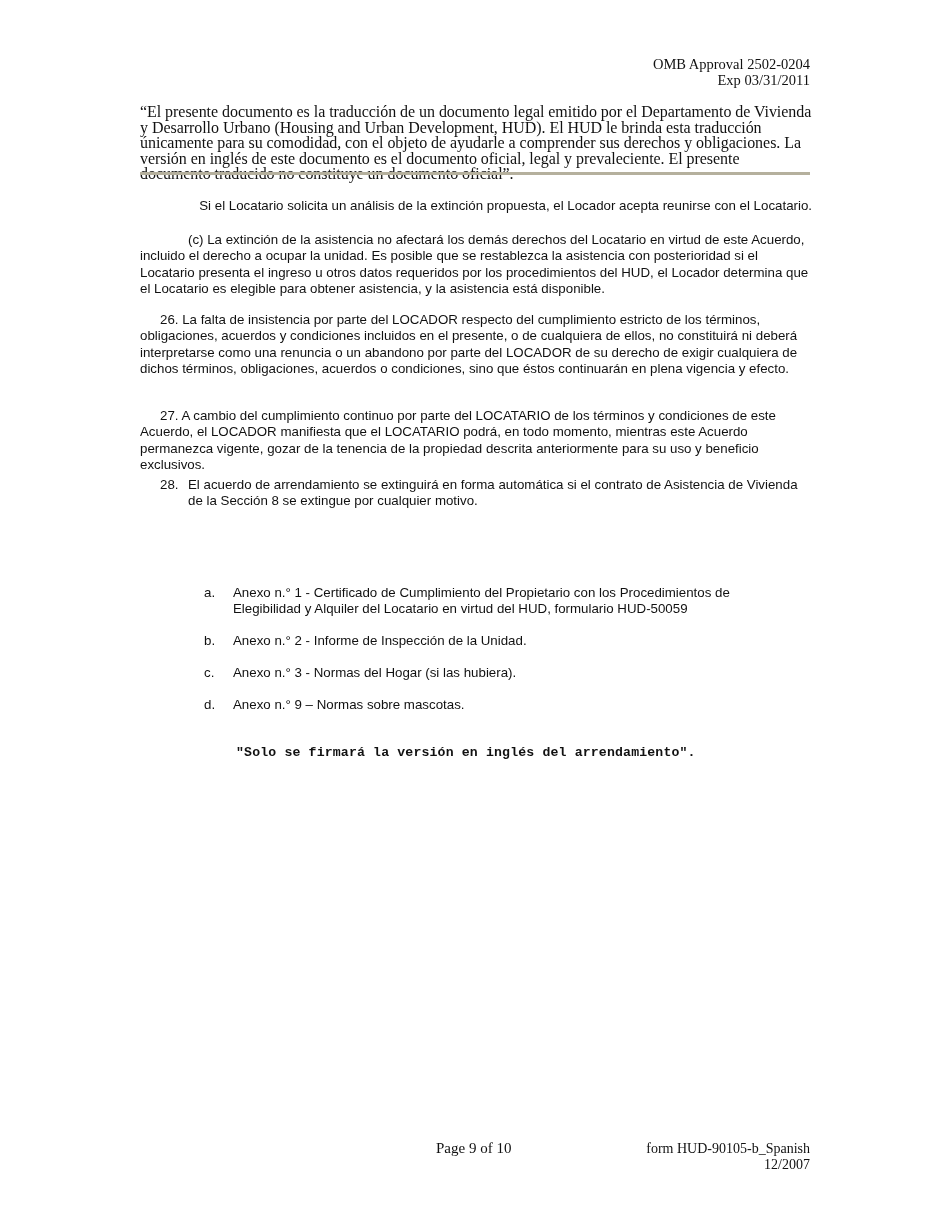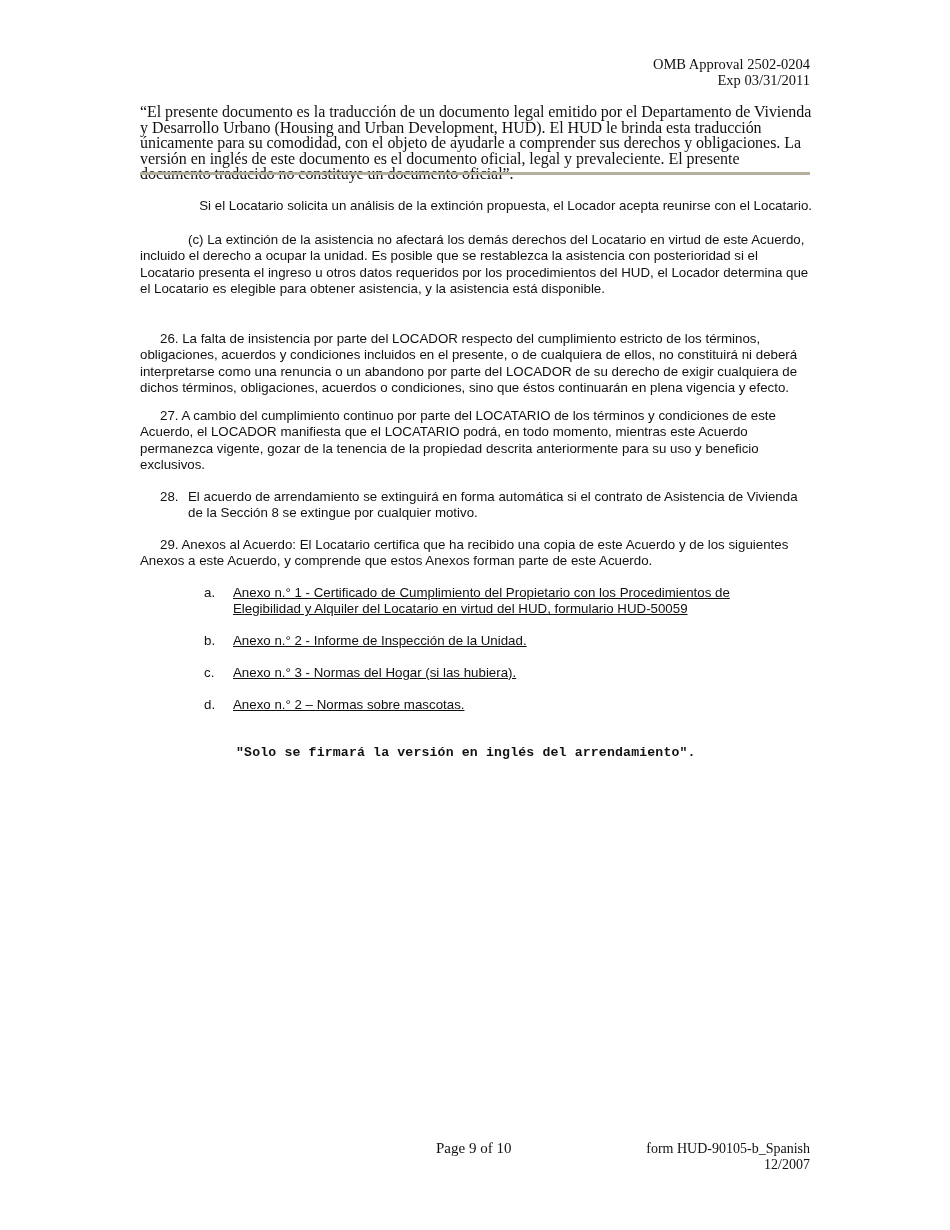--- a/index.html
+++ b/index.html
@@ -10,34 +10,34 @@
     .mono { font-family: "Liberation Mono", "DejaVu Sans Mono", monospace; }
 
     .omb { position: absolute; right: 140px; top: 56px; text-align: right; font-size: 14.5px; line-height: 16px; }
     .disclaimer { position: absolute; left: 140px; top: 104px; width: 672px; font-size: 16px; line-height: 15.5px; letter-spacing: -0.05px; }
     .divider { position: absolute; left: 140px; top: 172px; width: 670px; height: 3px; background: #b5b09d; }
 
     .body-text { position: absolute; left: 140px; width: 672px; font-size: 13.3px; line-height: 16.3px; }
     .p-intro { top: 198px; text-align: right; }
     .p-c { top: 232px; }
     .p-c .indent { padding-left: 48px; }
-    .p-26 { top: 331px; }
+    .p-26 { top: 312px; }
     .p-27 { top: 408px; }
-    .p-28 { top: 489px; }
+    .p-28 { top: 477px; }
     .p-29 { top: 537px; }
     .lead { padding-left: 20px; }
 
     .hang { display: flex; }
     .hang .num { width: 48px; padding-left: 20px; box-sizing: border-box; flex: 0 0 auto; }
     .hang .txt { flex: 1 1 auto; }
 
     .annex-list { position: absolute; left: 204px; width: 580px; font-size: 13.3px; line-height: 16.3px; margin: 0; padding: 0; list-style: none; }
     .annex-item { display: flex; position: absolute; left: 0; width: 580px; }
     .annex-item .lbl { width: 29px; flex: 0 0 auto; }
-    .annex-item .txt { flex: 1 1 auto; text-decoration: underline; }
+    .annex-item .txt { flex: 1 1 auto; }
     .a-a { top: 585px; }
     .a-b { top: 633px; }
     .a-c { top: 665px; }
     .a-d { top: 697px; }
 
     .sign-note { position: absolute; left: 236px; top: 745px; font-size: 13.2px; font-weight: bold; letter-spacing: 0.15px; }
 
     .footer-page { position: absolute; left: 436px; top: 1140px; font-size: 15px; }
     .footer-form { position: absolute; right: 140px; top: 1141px; text-align: right; font-size: 14px; line-height: 16px; }
   </style>
@@ -67,40 +67,37 @@
 
   <div class="body-text sans p-27">
     <span class="lead">27.  A cambio del cumplimiento continuo por parte del LOCATARIO de los términos y condiciones de este Acuerdo, el LOCADOR manifiesta que el LOCATARIO podrá, en todo momento, mientras este Acuerdo permanezca vigente, gozar de la tenencia de la propiedad descrita anteriormente para su uso y beneficio exclusivos.</span>
   </div>
 
   <div class="body-text sans p-28 hang">
     <span class="num">28.</span>
     <span class="txt">El acuerdo de arrendamiento se extinguirá en forma automática si el contrato de Asistencia de Vivienda de la Sección 8 se extingue por cualquier motivo.</span>
   </div>
 
-  <div class="body-text sans p-29">
-    <span class="lead">29.  Anexos al Acuerdo: El Locatario certifica que ha recibido una copia de este Acuerdo y de los siguientes Anexos a este Acuerdo, y comprende que estos Anexos forman parte de este Acuerdo.</span>
-  </div>
 
   <ul class="annex-list sans">
     <li class="annex-item a-a">
       <span class="lbl">a.</span>
       <span class="txt">Anexo n.° 1 - Certificado de Cumplimiento del Propietario con los Procedimientos de Elegibilidad y Alquiler del Locatario en virtud del HUD, formulario HUD-50059</span>
     </li>
     <li class="annex-item a-b">
       <span class="lbl">b.</span>
       <span class="txt">Anexo n.° 2 - Informe de Inspección de la Unidad.</span>
     </li>
     <li class="annex-item a-c">
       <span class="lbl">c.</span>
       <span class="txt">Anexo n.° 3 - Normas del Hogar (si las hubiera).</span>
     </li>
     <li class="annex-item a-d">
       <span class="lbl">d.</span>
-      <span class="txt">Anexo n.° 2 – Normas sobre mascotas.</span>
+      <span class="txt">Anexo n.° 9 – Normas sobre mascotas.</span>
     </li>
   </ul>
 
   <div class="sign-note mono">"Solo se firmará la versión en inglés del arrendamiento".</div>
 
   <div class="footer-page serif">Page 9 of 10</div>
 
   <div class="footer-form serif">
     <div>form HUD-90105-b_Spanish</div>
     <div>12/2007</div>

